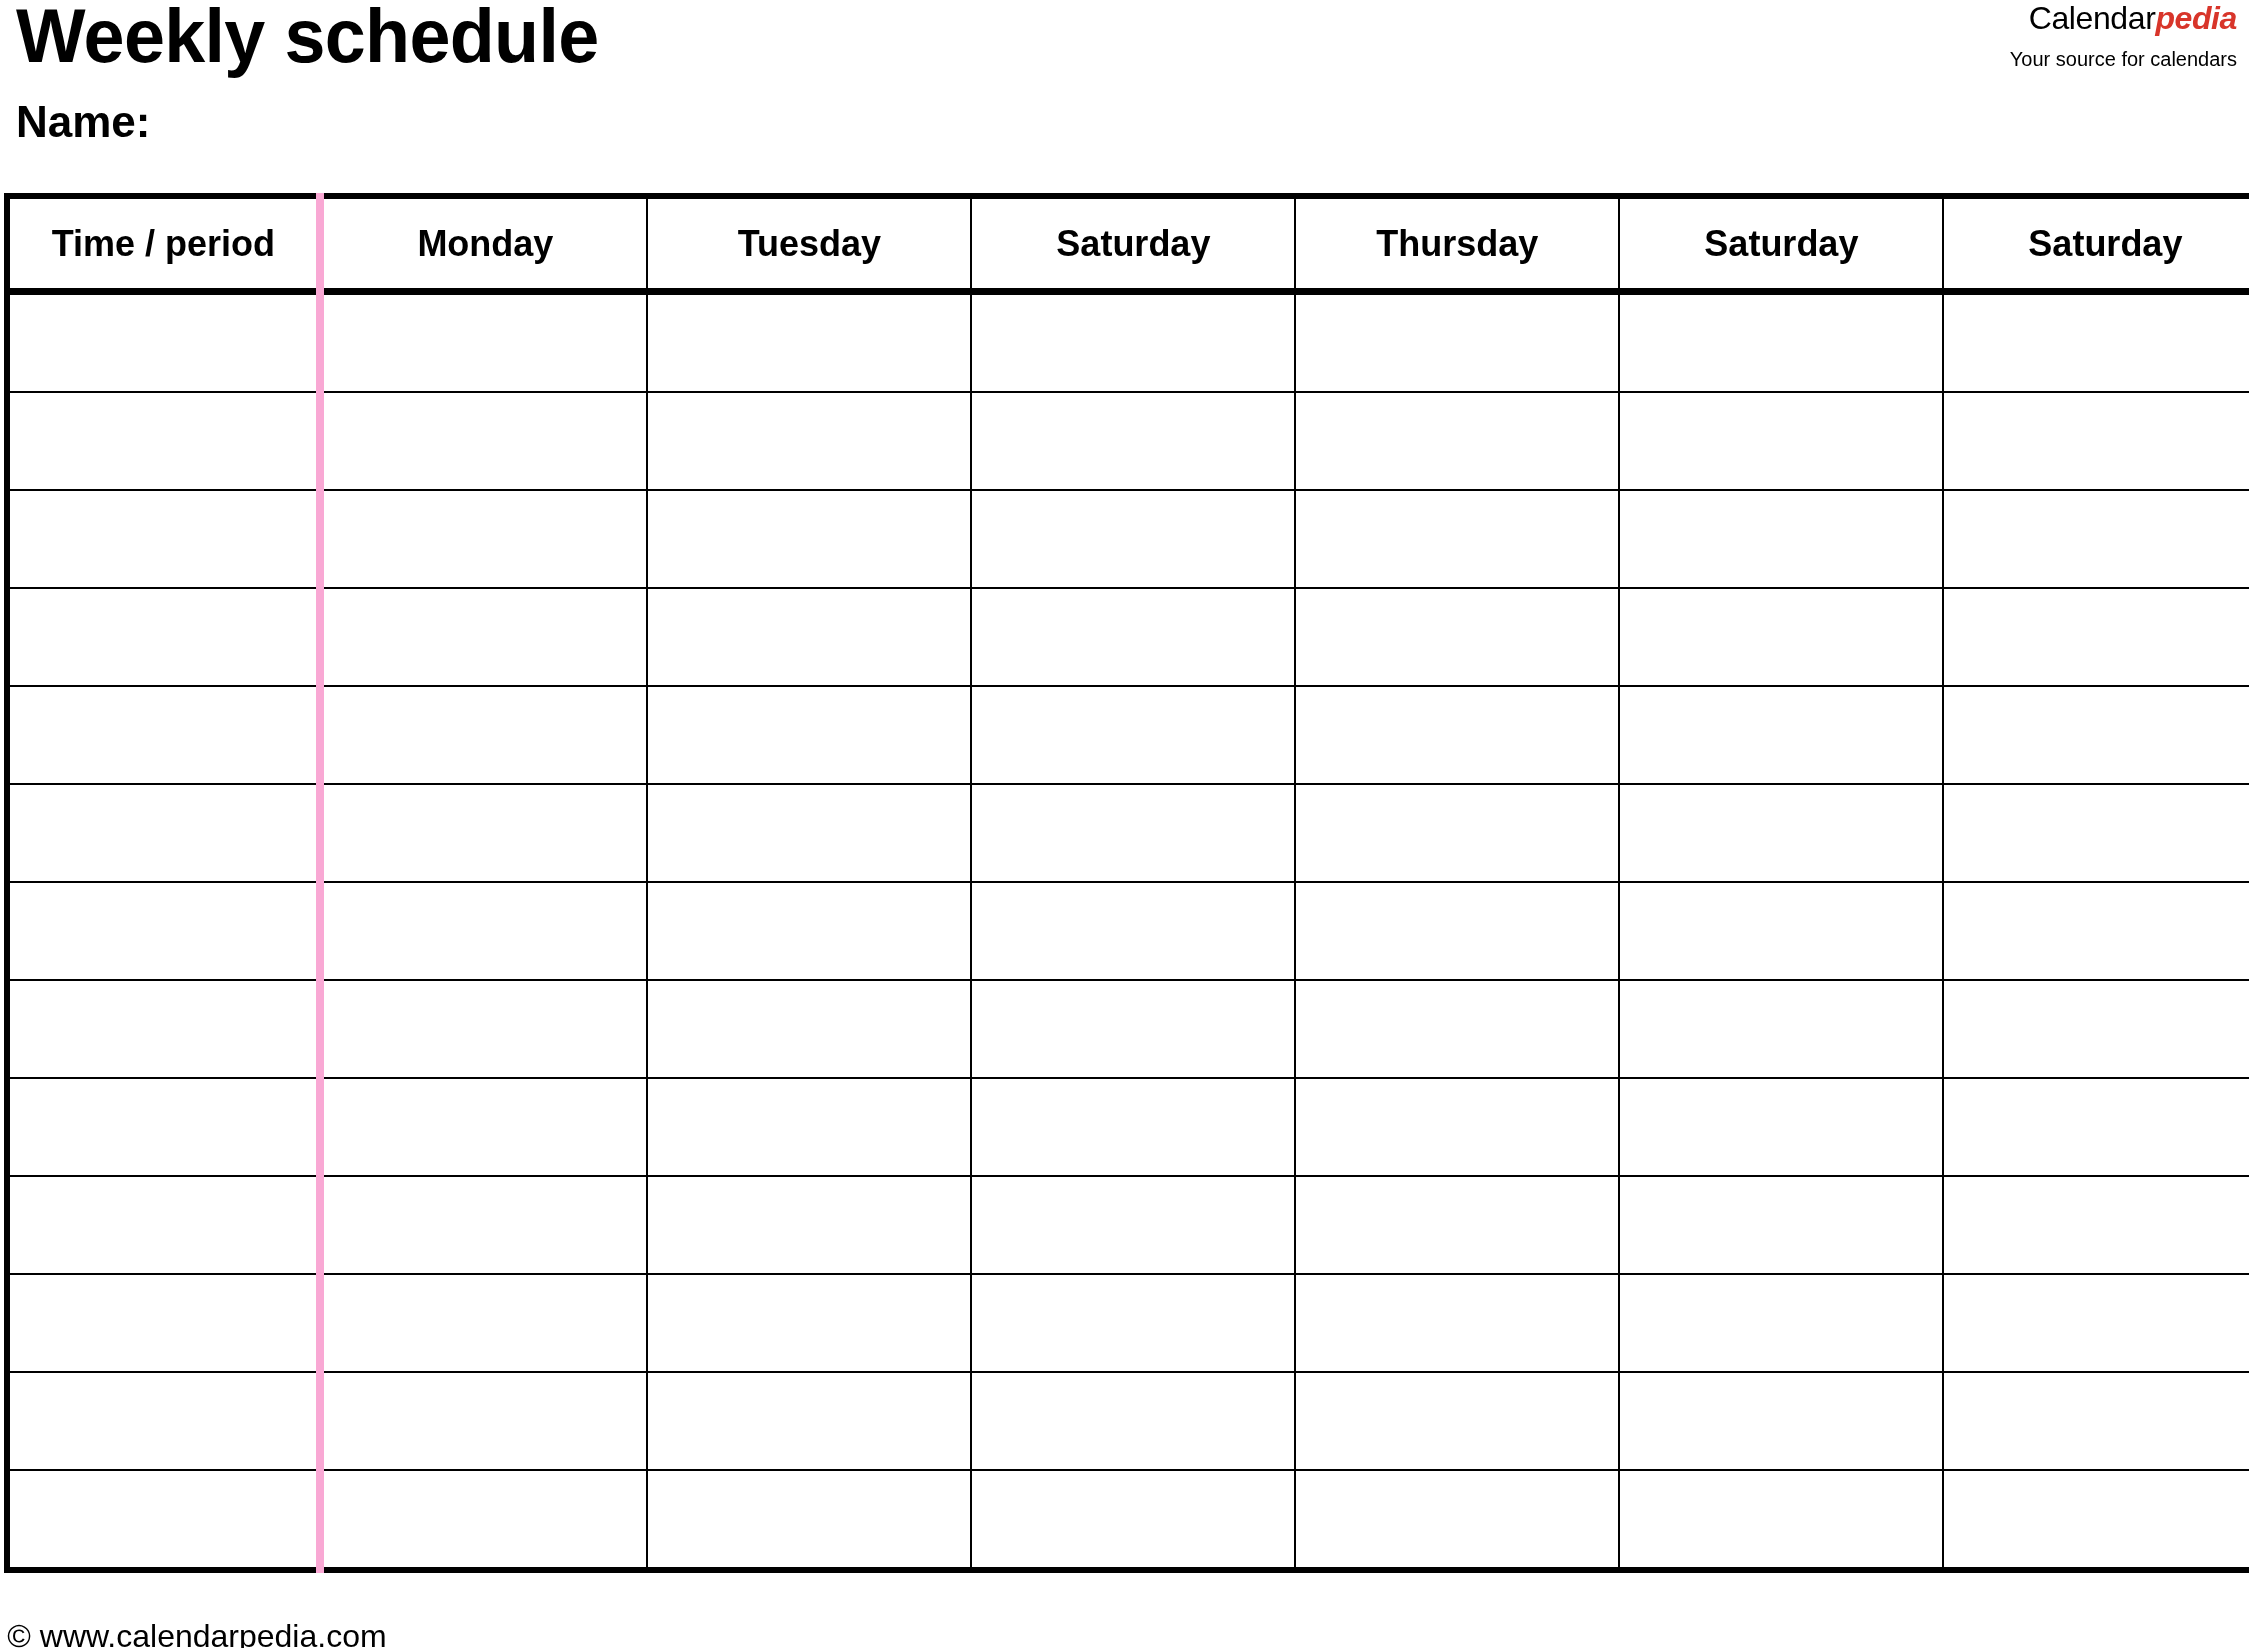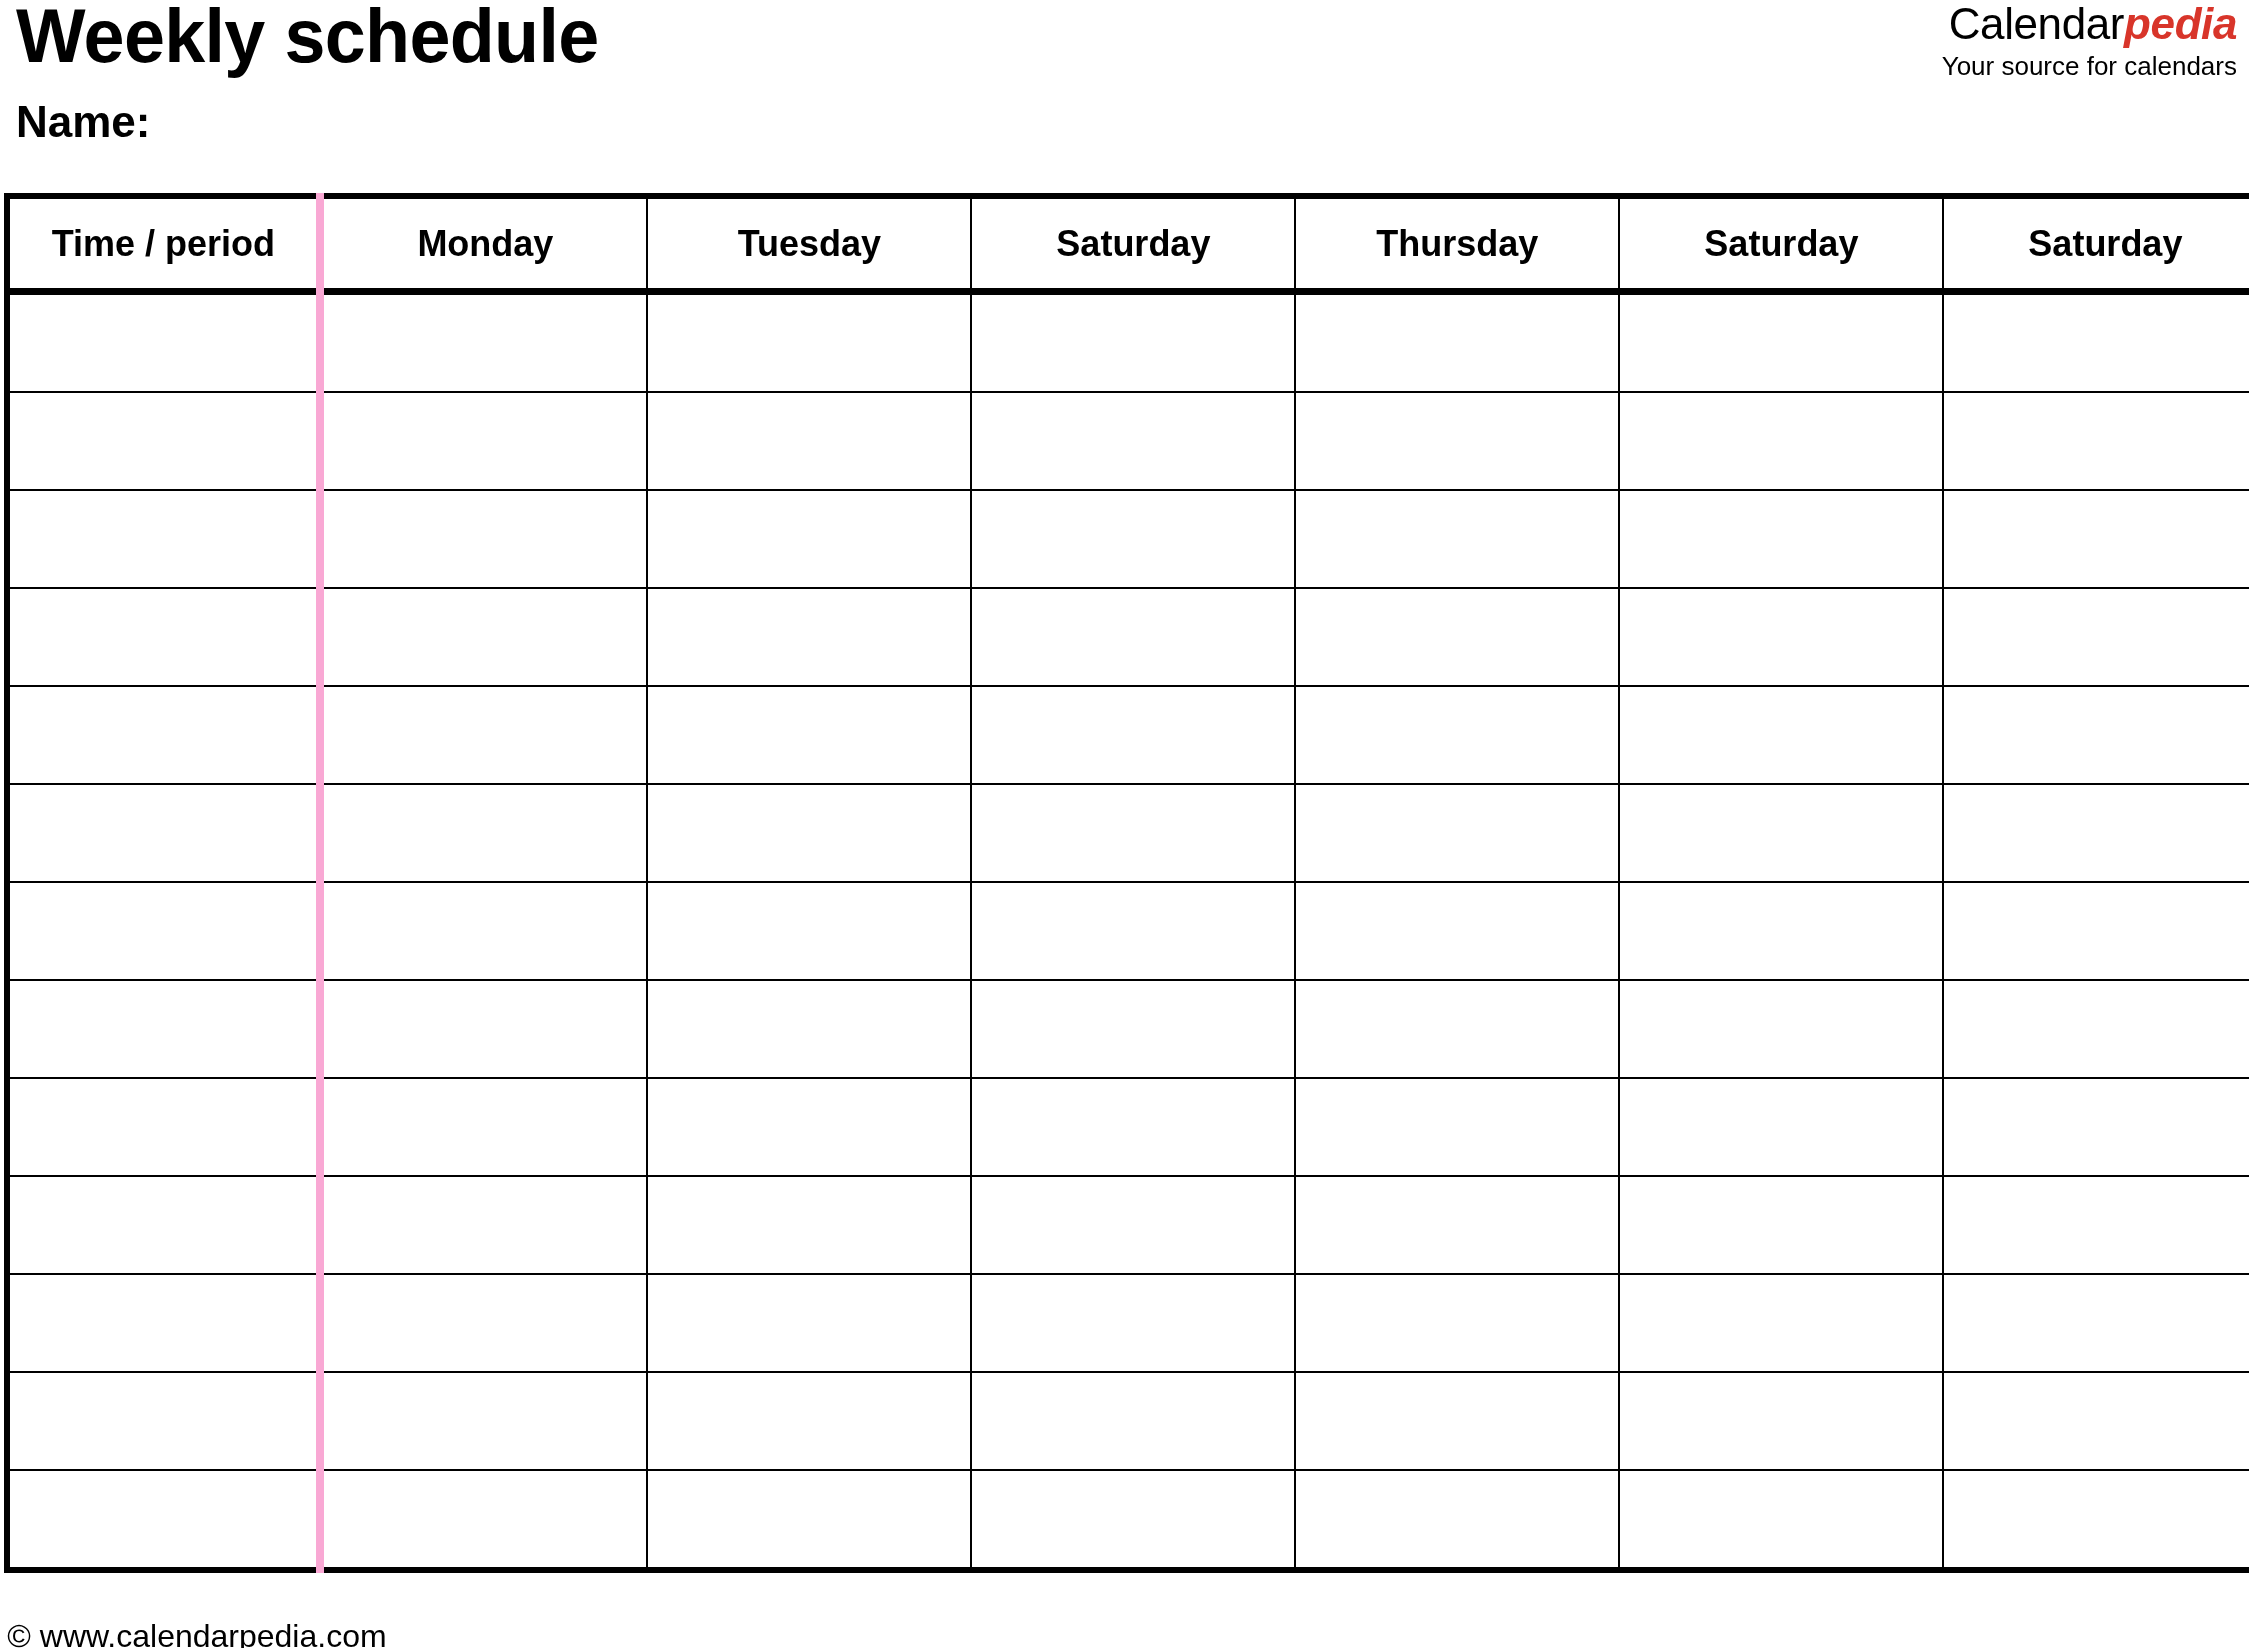--- a/index.html
+++ b/index.html
@@ -50,35 +50,35 @@
 
   
   .brand {
     position: absolute;
     right: 13px;
     top: 1.5px;
     text-align: right;
     line-height: 1;
   }
   .brand-name {
-    font-size: 44px;
+    font-size: 32px;
     font-weight: 400;
     line-height: 1;
     white-space: nowrap;
     letter-spacing: -0.4px;
   }
   .brand-name .brand-accent {
     font-weight: 700;
     font-style: italic;
   }
   .brand-tagline {
-    font-size: 26px;
+    font-size: 20px;
     font-weight: 400;
     line-height: 1;
-    margin-top: 7px;
+    margin-top: 15px;
     white-space: nowrap;
     letter-spacing: 0px;
   }
 
   
   .schedule-wrap {
     position: absolute;
     left: 4.4px;
     top: 193px;
     width: 2243px;

